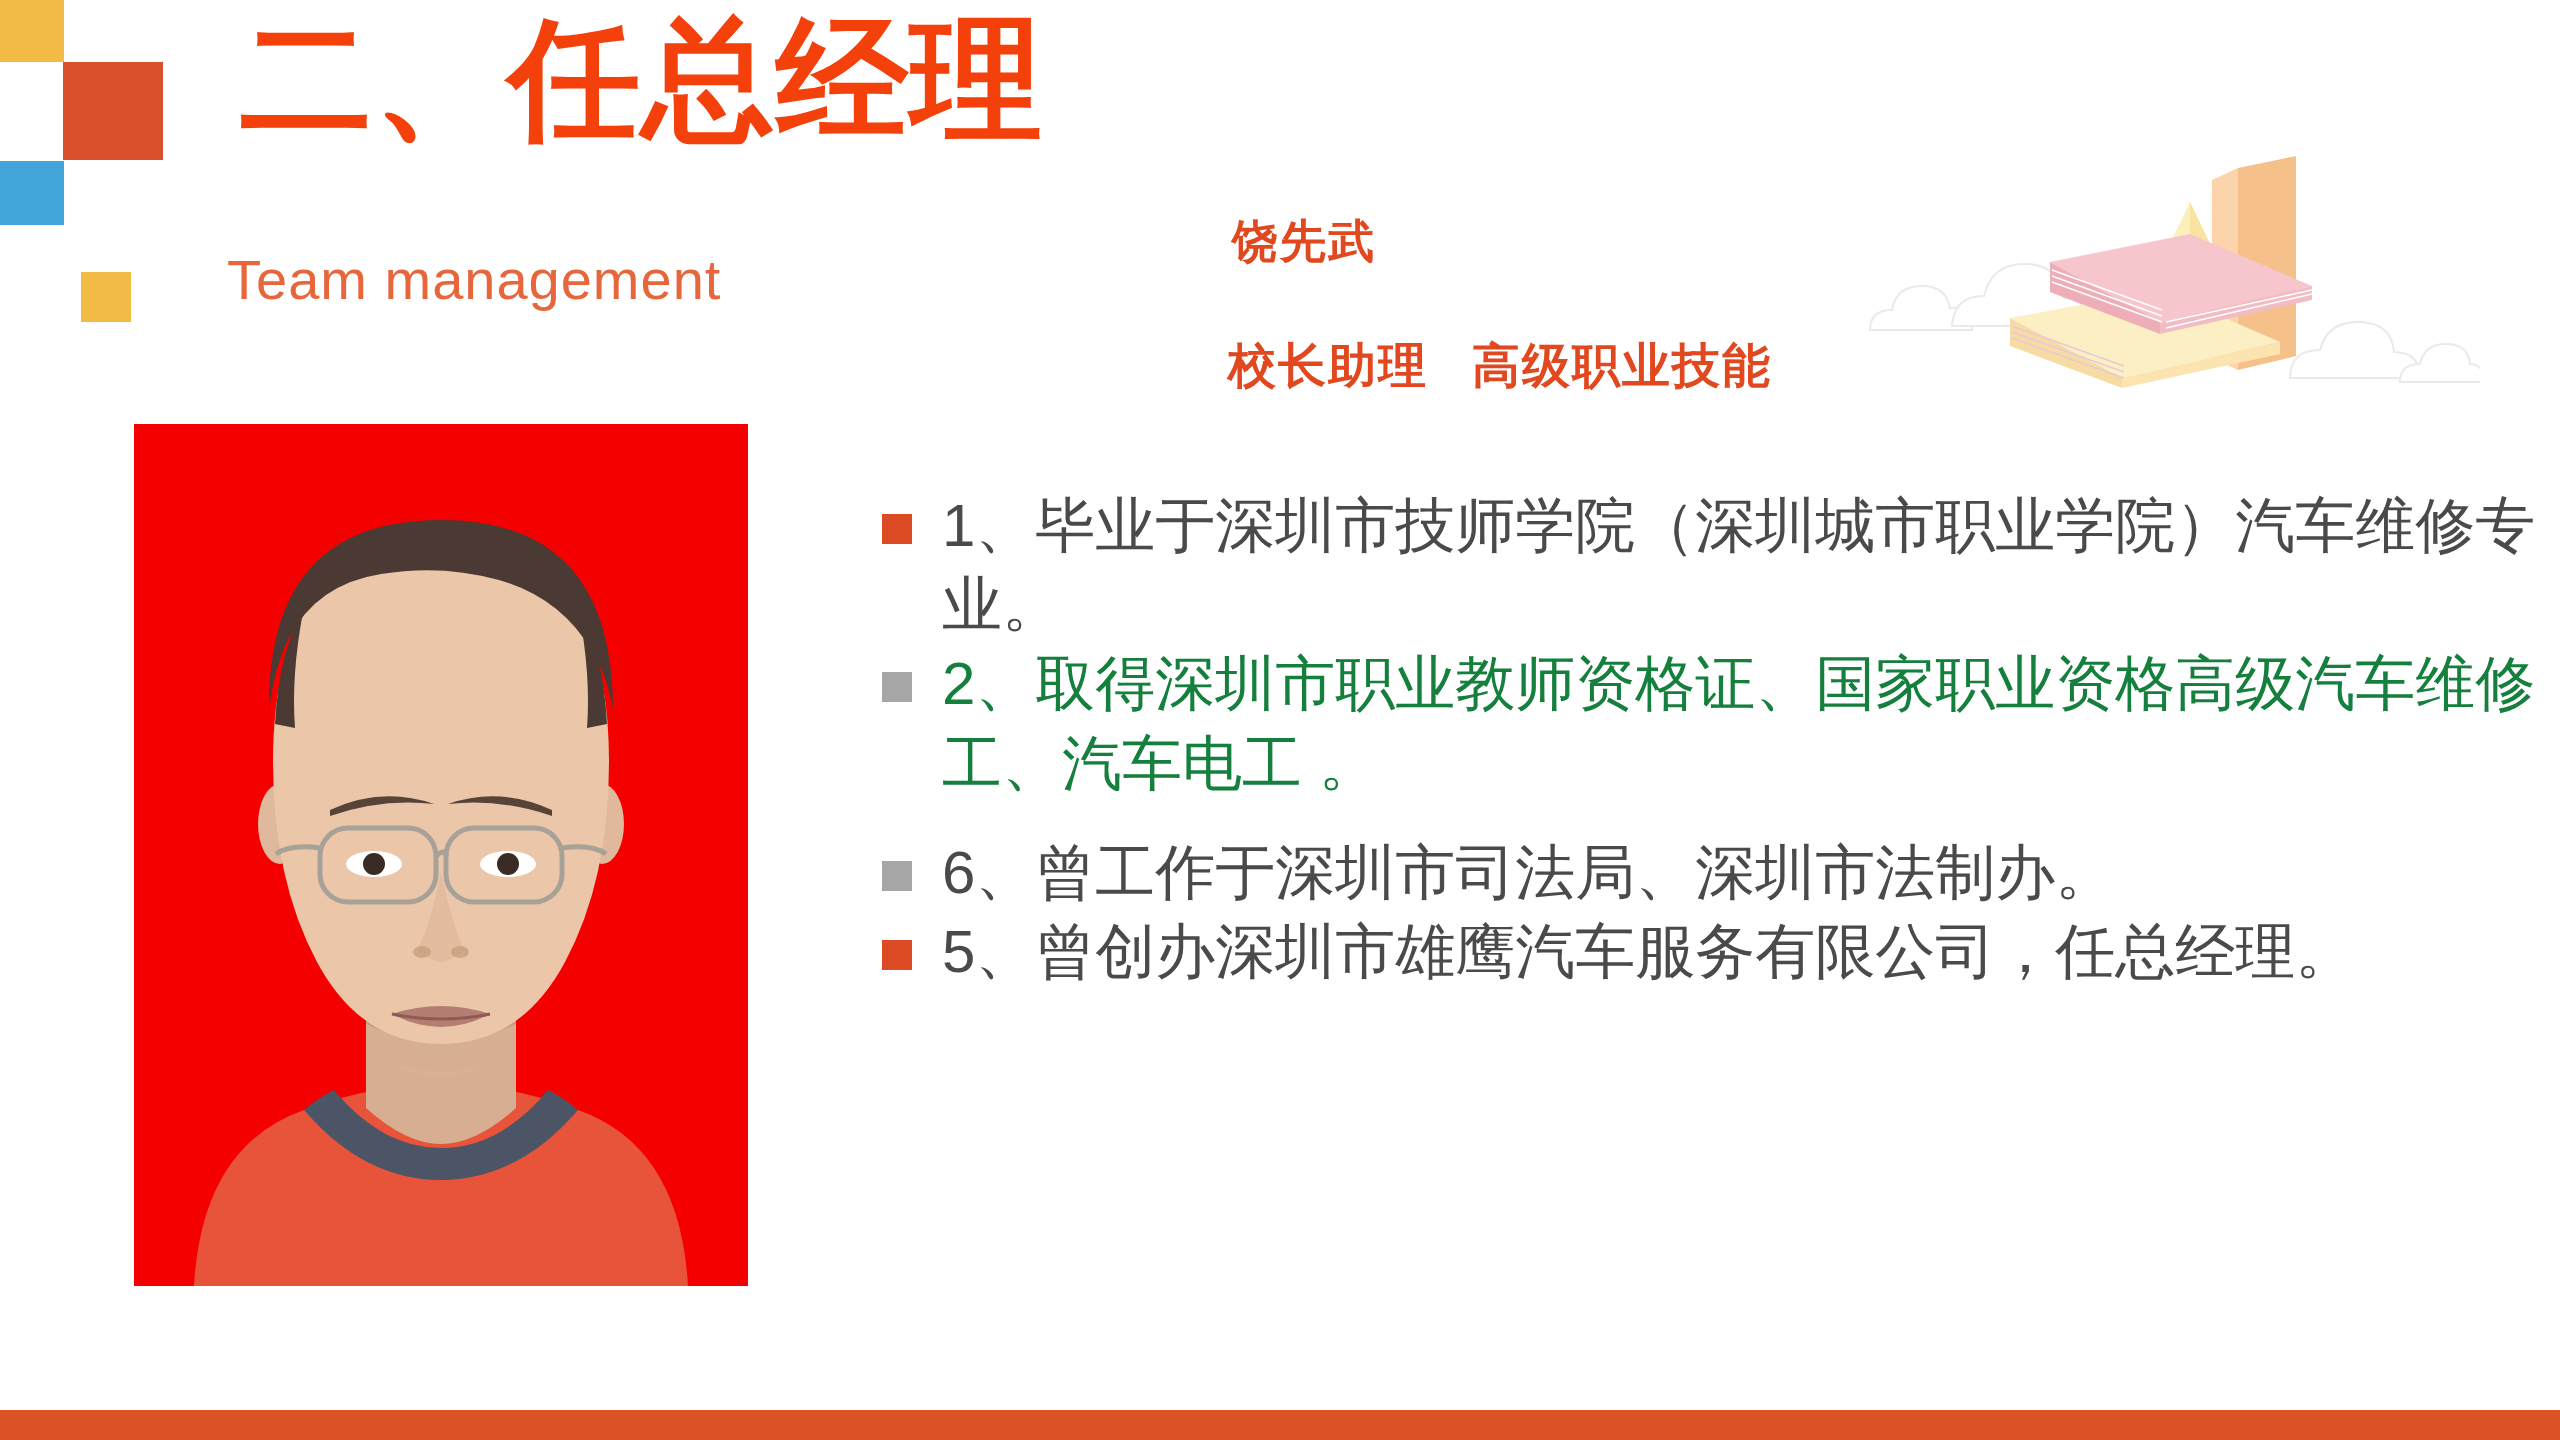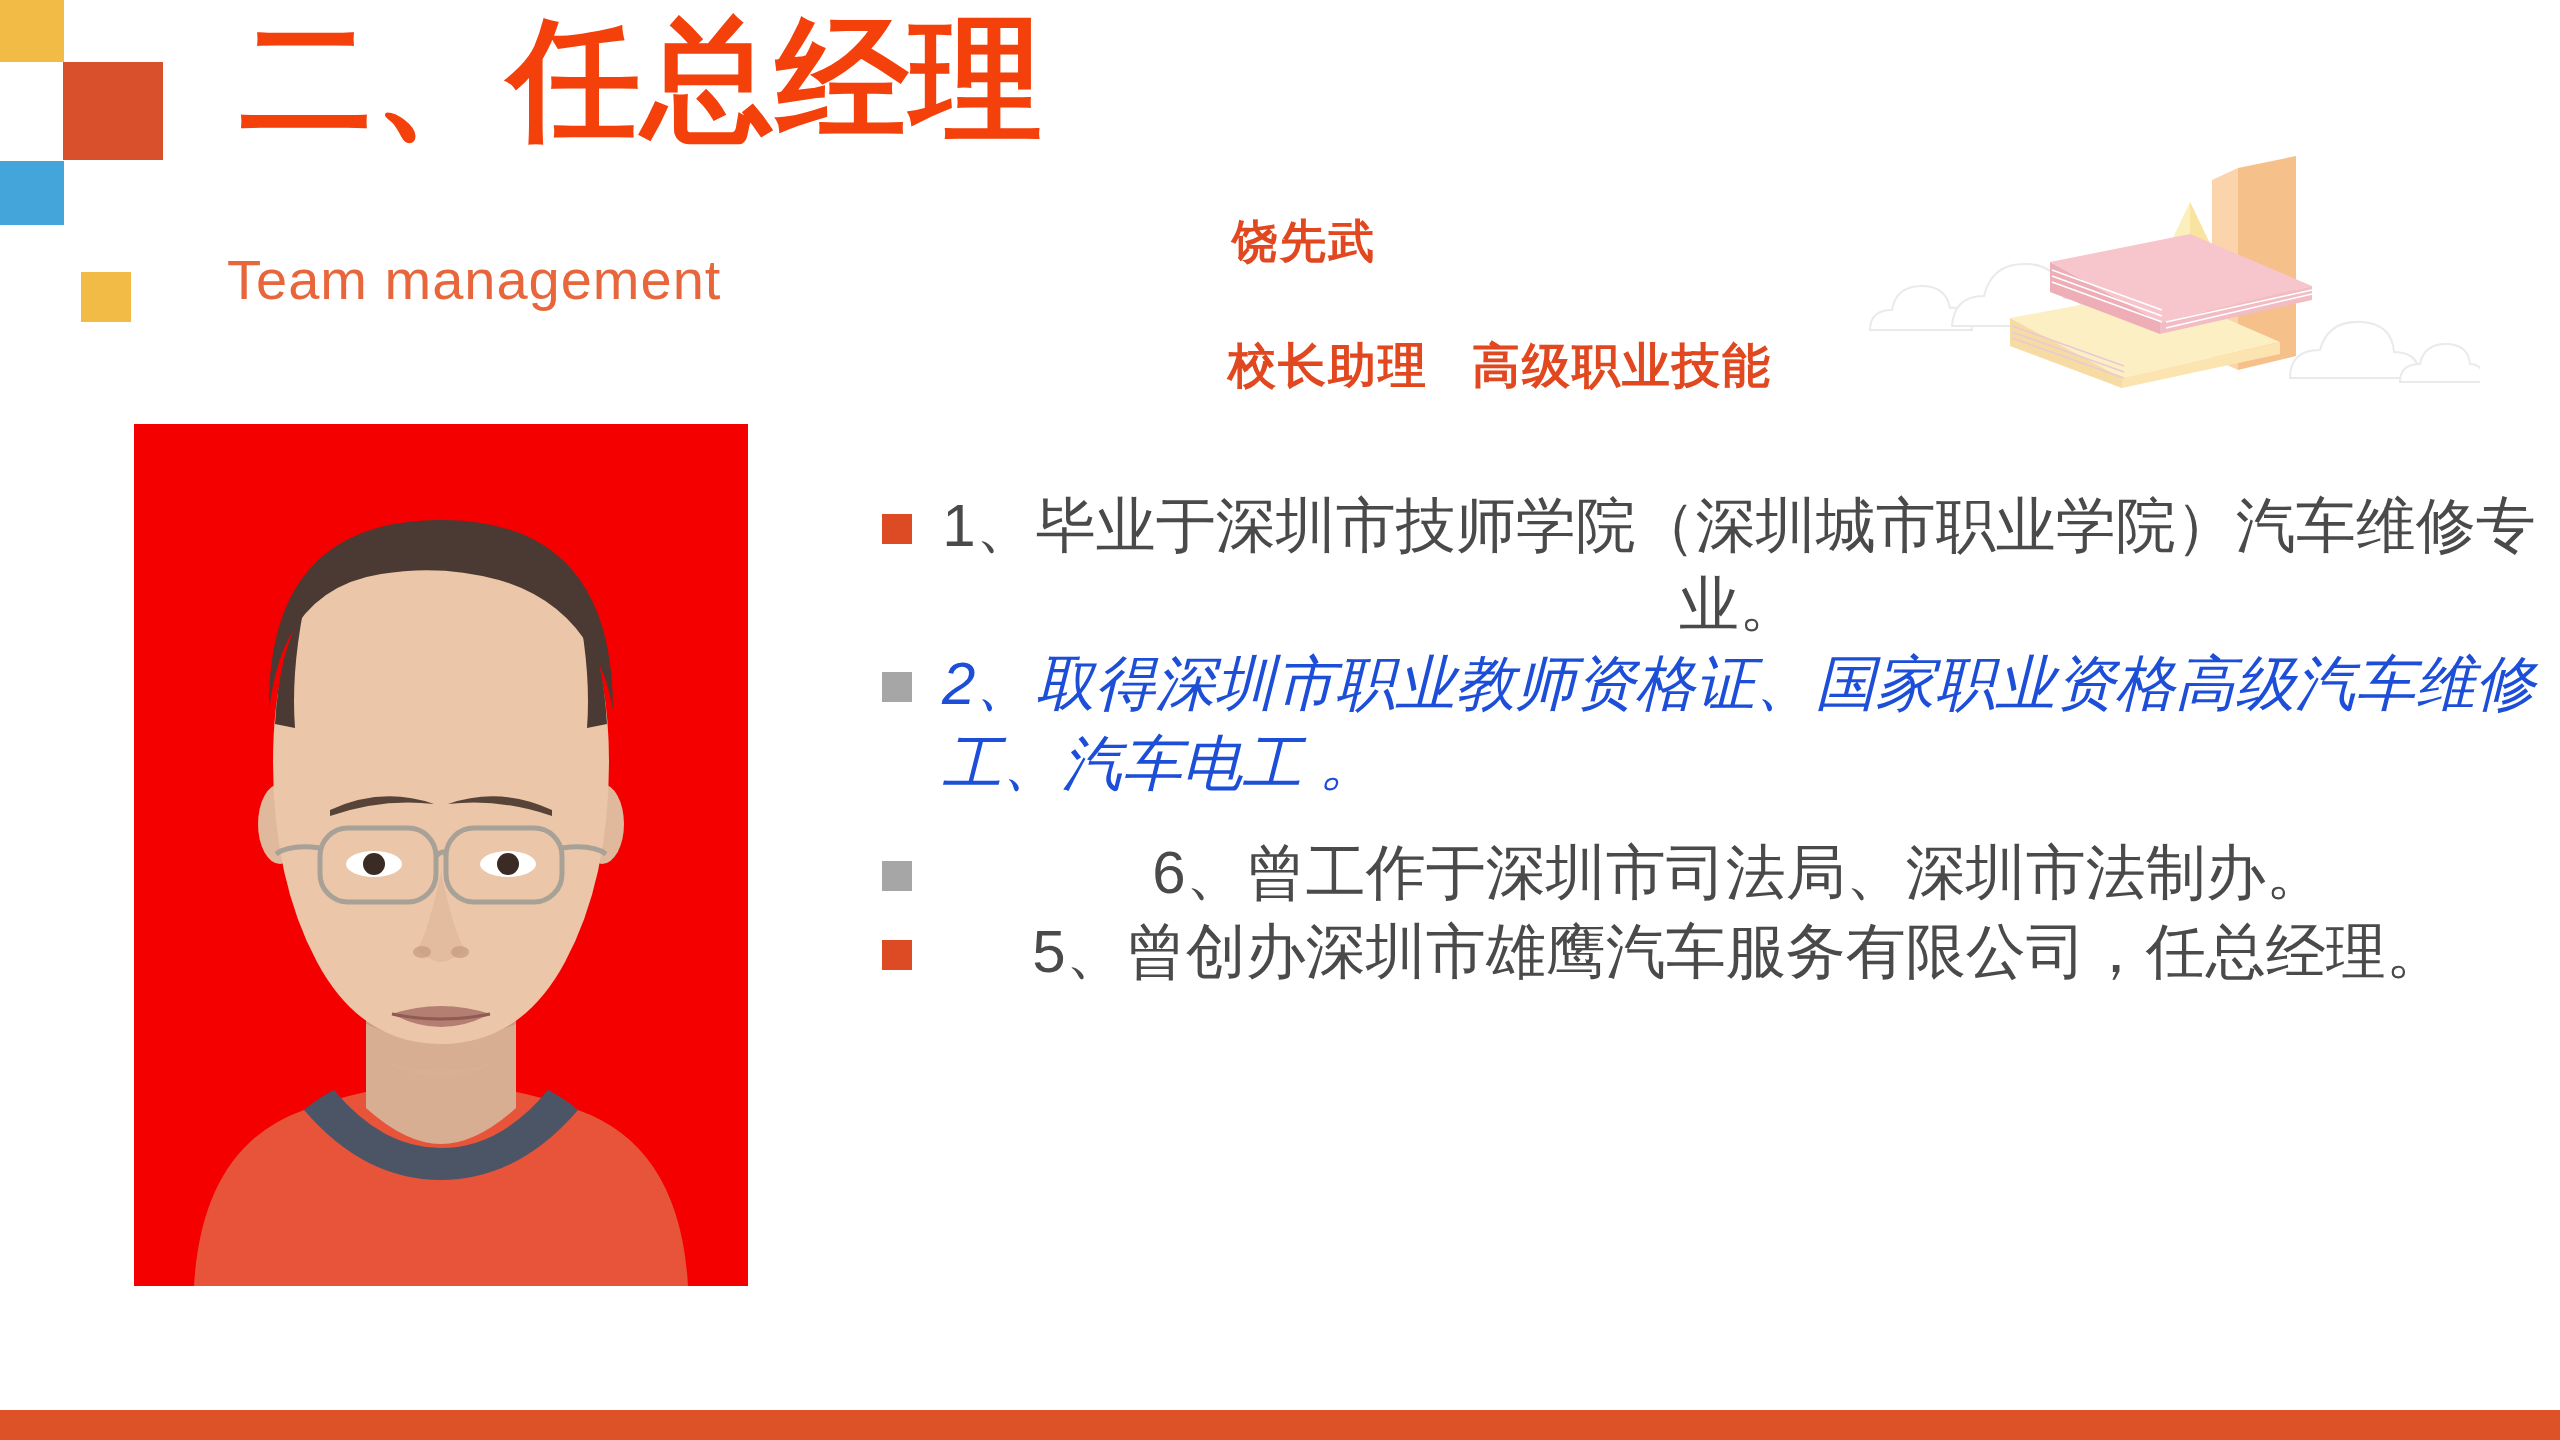--- a/index.html
+++ b/index.html
@@ -113,22 +113,22 @@
     position: absolute;
     left: 6px;
     top: 28px;
     width: 30px;
     height: 30px;
   }
   .bullet-item.tight { margin-bottom: 0px; }
   .bullet-item.spaced { margin-top: 30px; }
   .m-orange { background: #DD4B25; }
   .m-gray   { background: #A6A6A6; }
-  .t-dark   { color: #4A4A4A; text-align: center; }
-  .t-orange { color: #1d4ed8; font-style: italic; }
+  .t-dark   { color: #4A4A4A; }
+  .t-orange { color: #15803d; }
 
   
   #bottom-bar {
     position: absolute;
     left: 0;
     bottom: 0;
     width: 2560px;
     height: 30px;
     background: #DD5226;
   }

